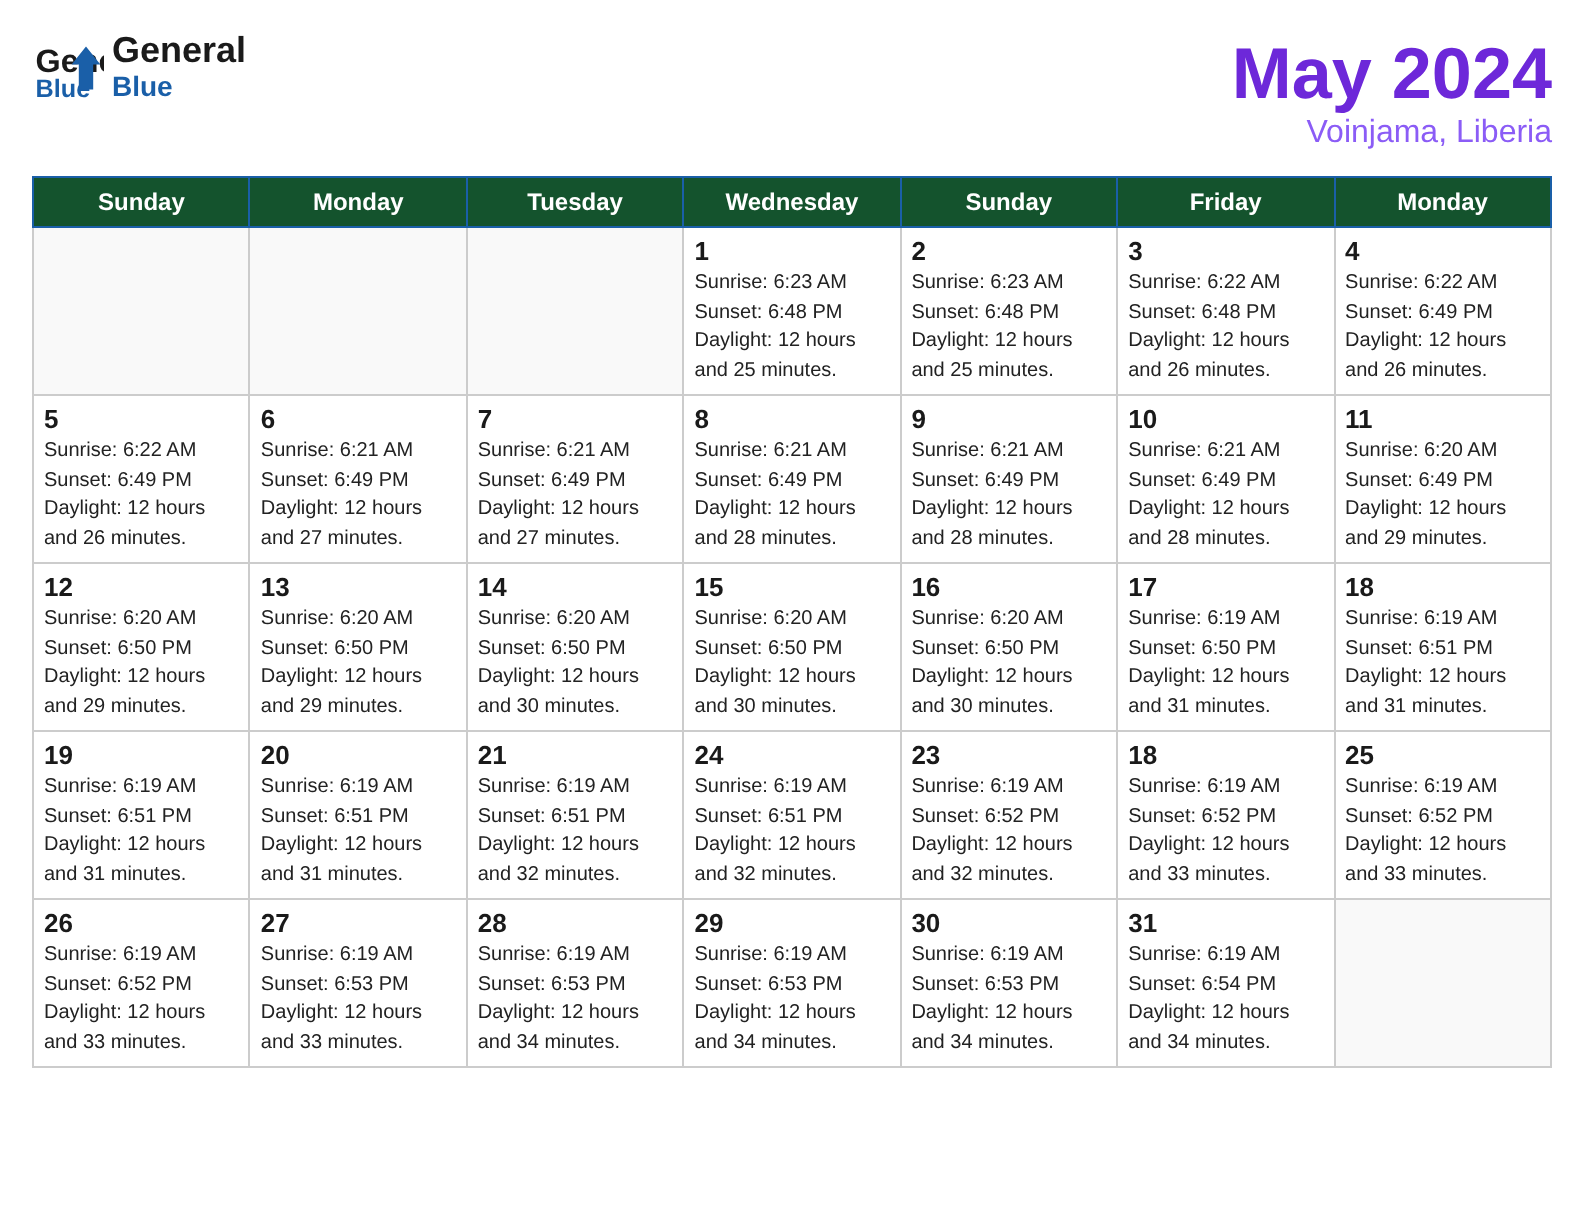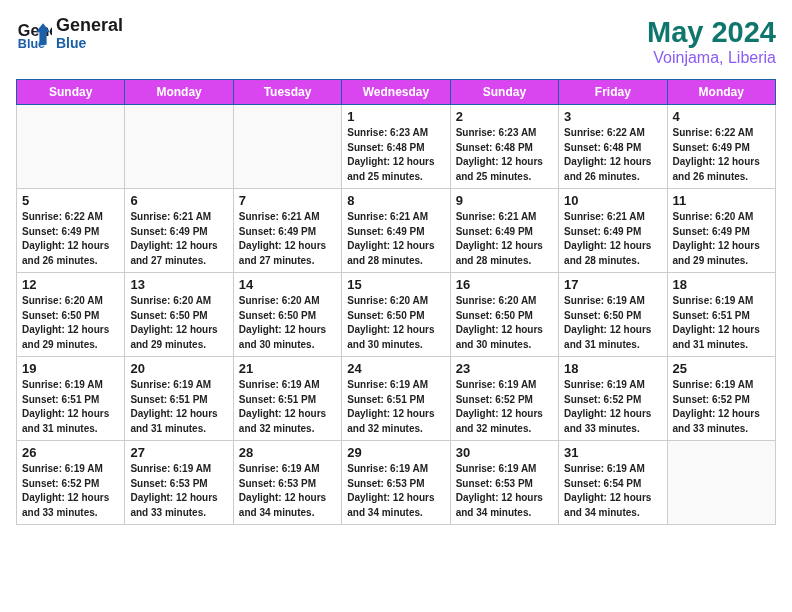--- a/index.html
+++ b/index.html
@@ -22,36 +22,36 @@
       gap: 4px;
     }
     .logo-icon {
       width: 36px;
       height: 36px;
     }
     .title-block {
       text-align: right;
     }
     .month-title {
-      font-size: 29px;
+      font-size: 36px;
       font-weight: bold;
-      color: #0f766e;
+      color: #6d28d9;
       text-align: center;
     }
     .location-title {
       font-size: 16px;
       color: #8b5cf6;
     }
     .calendar {
       width: 100%;
       border-collapse: collapse;
       font-size: 10.5px;
     }
     .calendar th {
-      background: #d946ef;
+      background: #14532d;
       color: #fff;
       text-align: center;
       padding: 5px 4px;
       font-size: 12px;
       border: 1px solid #1a5fa8;
     }
     .calendar td {
       vertical-align: top;
       border: 1px solid #ccc;
       padding: 4px 5px;
@@ -66,21 +66,20 @@
       font-size: 13px;
       font-weight: bold;
       color: #1a1a1a;
       display: block;
       margin-bottom: 2px;
     }
     .day-info {
       color: #222;
       font-size: 10px;
       line-height: 1.45;
-      font-weight: bold;
     }
     tr.week-row td {
       height: 82px;
     }
   </style>
 </head>
 <body>
 
 <div class="header">
   <div class="logo">

